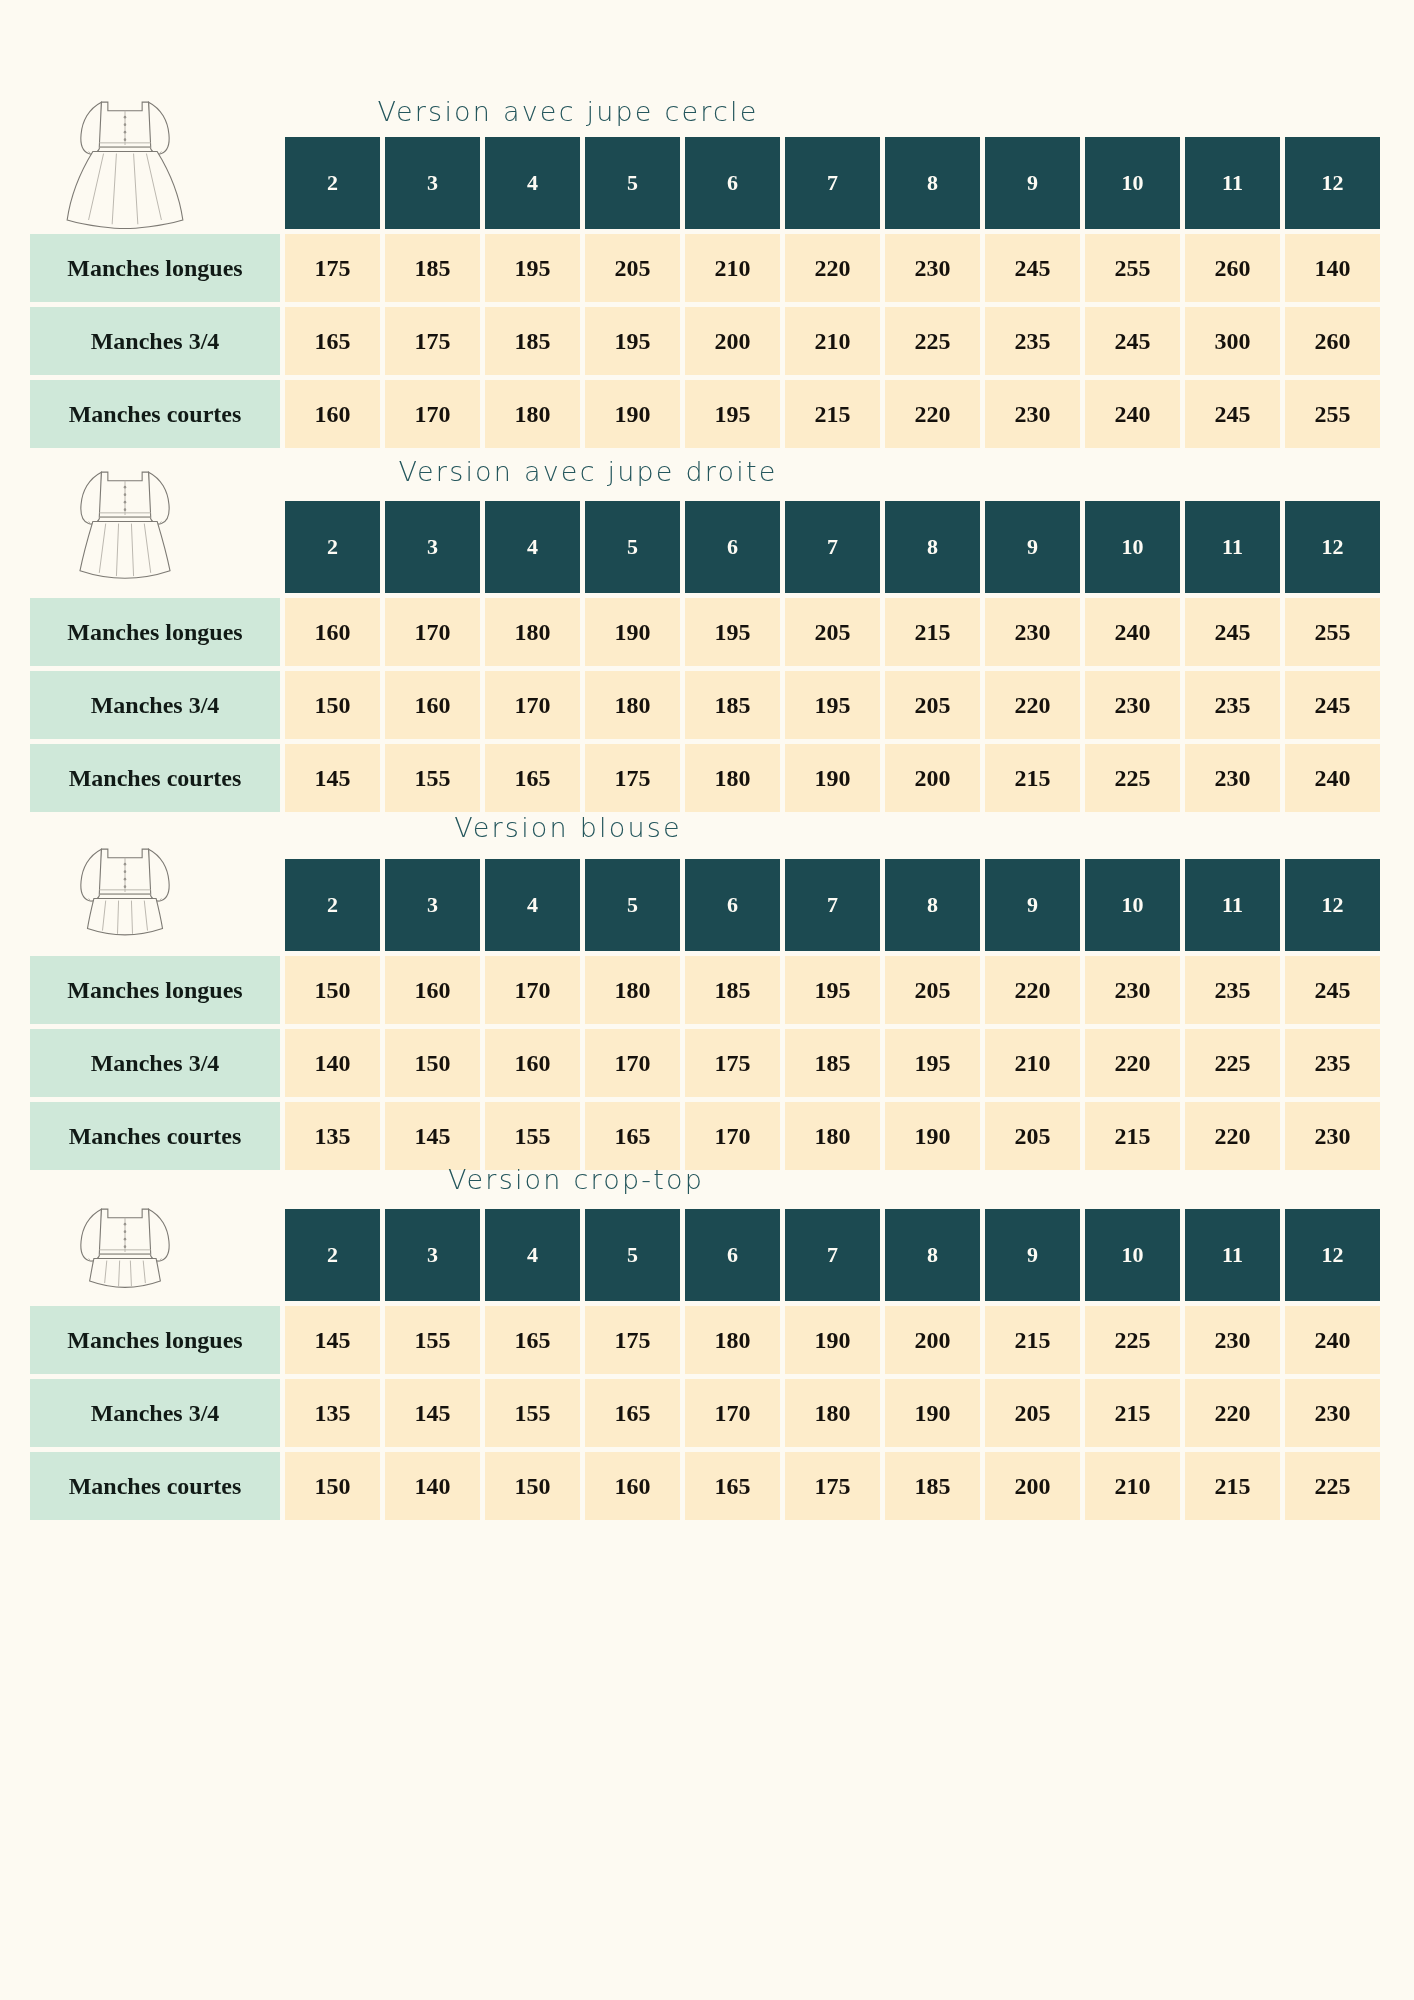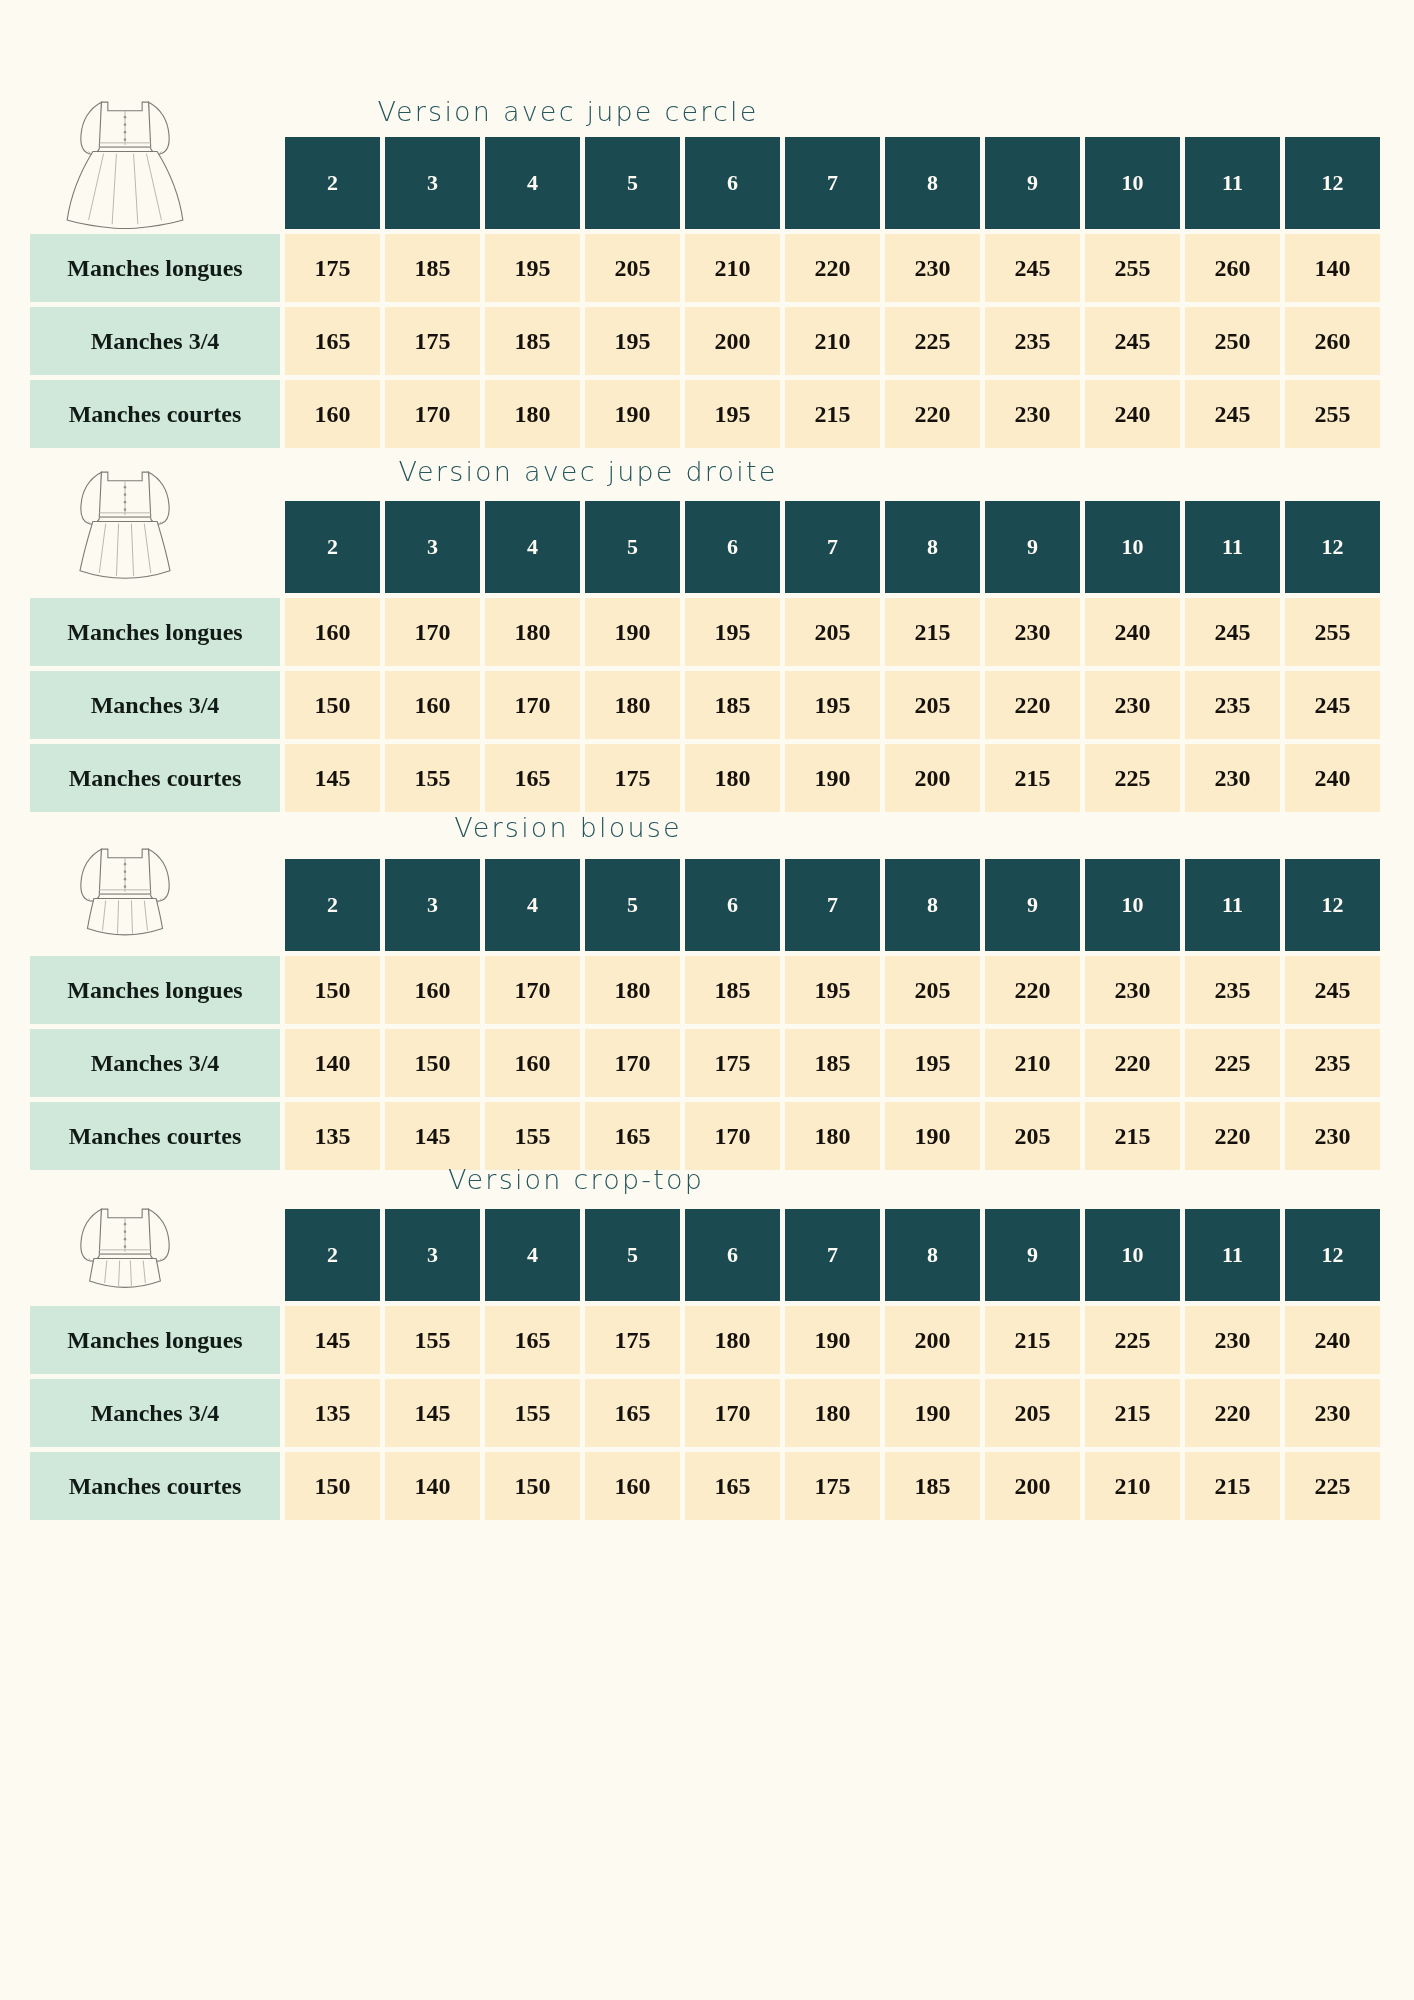--- a/index.html
+++ b/index.html
@@ -132,21 +132,21 @@
         <div class="rowlabel">Manches 3/4</div>
         <div class="cell">165</div>
         <div class="cell">175</div>
         <div class="cell">185</div>
         <div class="cell">195</div>
         <div class="cell">200</div>
         <div class="cell">210</div>
         <div class="cell">225</div>
         <div class="cell">235</div>
         <div class="cell">245</div>
-        <div class="cell">250</div>
+        <div class="cell">300</div>
         <div class="cell">260</div>
         <div class="rowlabel">Manches courtes</div>
         <div class="cell">160</div>
         <div class="cell">170</div>
         <div class="cell">180</div>
         <div class="cell">190</div>
         <div class="cell">195</div>
         <div class="cell">215</div>
         <div class="cell">220</div>
         <div class="cell">230</div>

